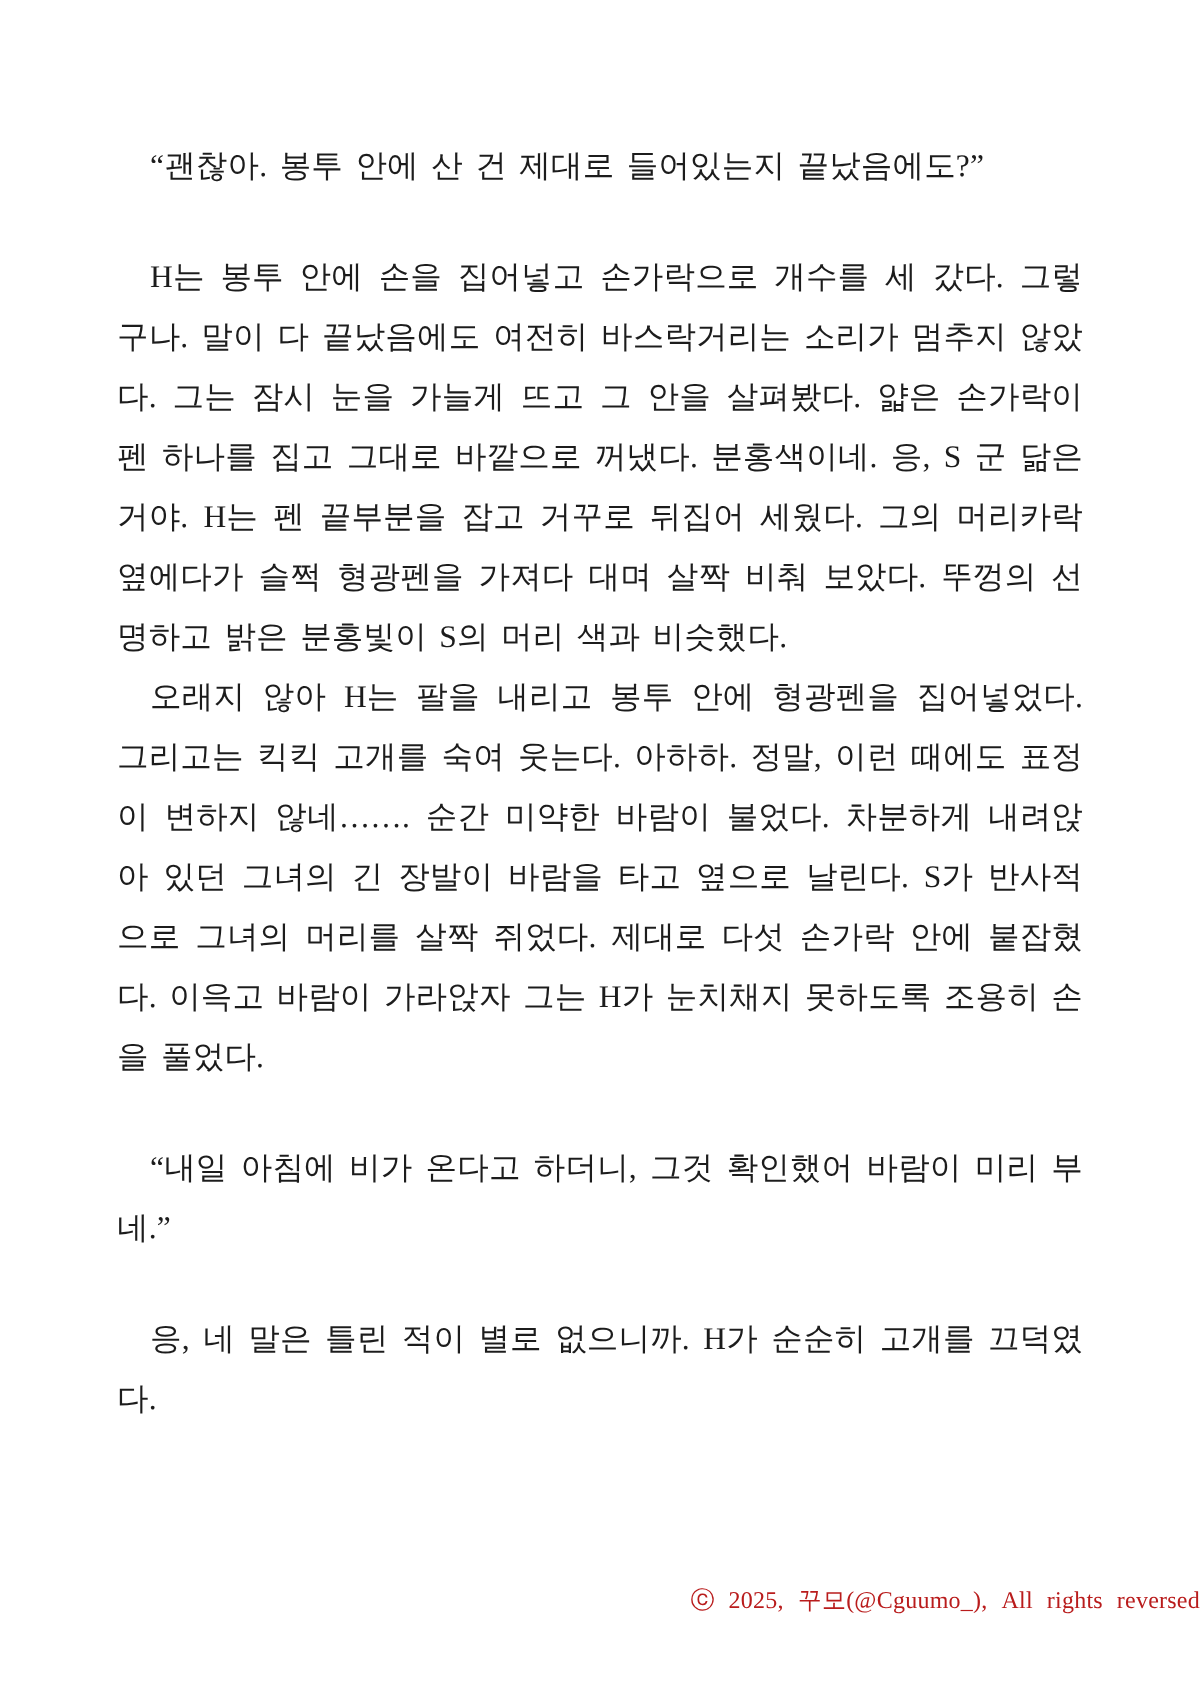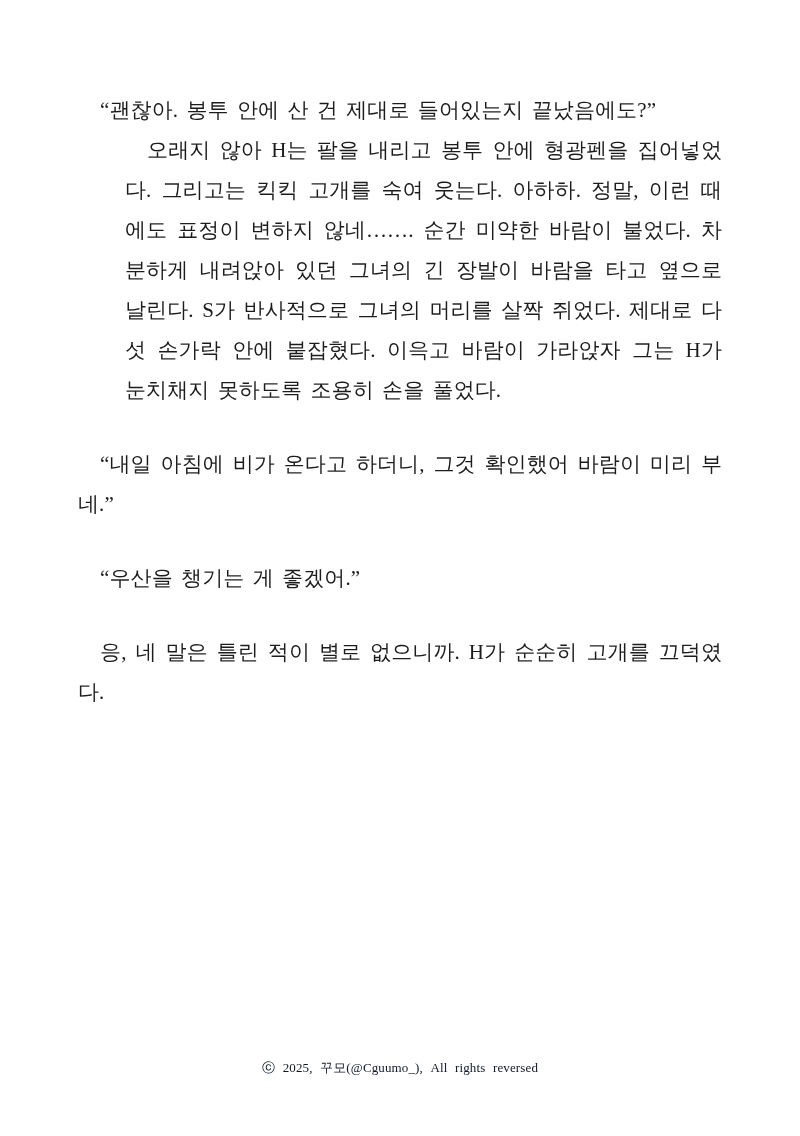--- a/index.html
+++ b/index.html
@@ -29,40 +29,39 @@
     text-indent: 1.05em;
     word-spacing: 0.14em;
     letter-spacing: 0.005em;
     margin: 34px 0 0 0;
   }
   .para:first-child {
     margin-top: 0;
   }
   .para.no-gap {
     margin-top: 0;
-    margin-left: 47px;
   }
   .footer {
     position: absolute;
     left: 0;
     right: 0;
     top: 1056px;
-    text-align: center;
-    font-size: 13px;
+    text-align: right;
+    font-size: 16px;
     line-height: 24px;
-    color: #0f172a;
+    color: #b91c1c;
     word-spacing: 0.32em;
     letter-spacing: 0.01em;
   }
 </style>
 </head>
 <body>
 
 <div class="page">
   <div class="content">
     <p class="para">“괜찮아. 봉투 안에 산 건 제대로 들어있는지 끝났음에도?”</p>
+    <p class="para">H는 봉투 안에 손을 집어넣고 손가락으로 개수를 세 갔다. 그렇구나. 말이 다 끝났음에도 여전히 바스락거리는 소리가 멈추지 않았다. 그는 잠시 눈을 가늘게 뜨고 그 안을 살펴봤다. 얇은 손가락이 펜 하나를 집고 그대로 바깥으로 꺼냈다. 분홍색이네. 응, S 군 닮은 거야. H는 펜 끝부분을 잡고 거꾸로 뒤집어 세웠다. 그의 머리카락 옆에다가 슬쩍 형광펜을 가져다 대며 살짝 비춰 보았다. 뚜껑의 선명하고 밝은 분홍빛이 S의 머리 색과 비슷했다.</p>
     <p class="para no-gap">오래지 않아 H는 팔을 내리고 봉투 안에 형광펜을 집어넣었다. 그리고는 킥킥 고개를 숙여 웃는다. 아하하. 정말, 이런 때에도 표정이 변하지 않네……. 순간 미약한 바람이 불었다. 차분하게 내려앉아 있던 그녀의 긴 장발이 바람을 타고 옆으로 날린다. S가 반사적으로 그녀의 머리를 살짝 쥐었다. 제대로 다섯 손가락 안에 붙잡혔다. 이윽고 바람이 가라앉자 그는 H가 눈치채지 못하도록 조용히 손을 풀었다.</p>
     <p class="para">“내일 아침에 비가 온다고 하더니, 그것 확인했어 바람이 미리 부네.”</p>
-    <p class="para">“우산을 챙기는 게 좋겠어.”</p>
     <p class="para">응, 네 말은 틀린 적이 별로 없으니까. H가 순순히 고개를 끄덕였다.</p>
   </div>
   <div class="footer">ⓒ 2025, 꾸모(@Cguumo_), All rights reversed</div>
 </div>
 
 </body></html>

